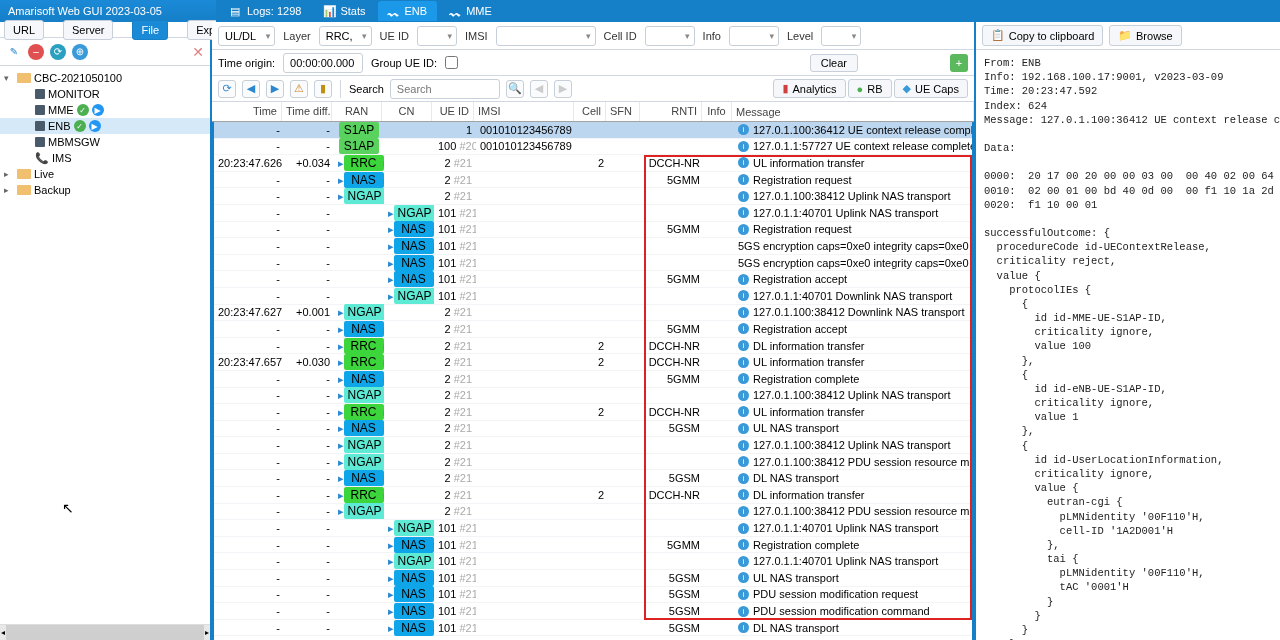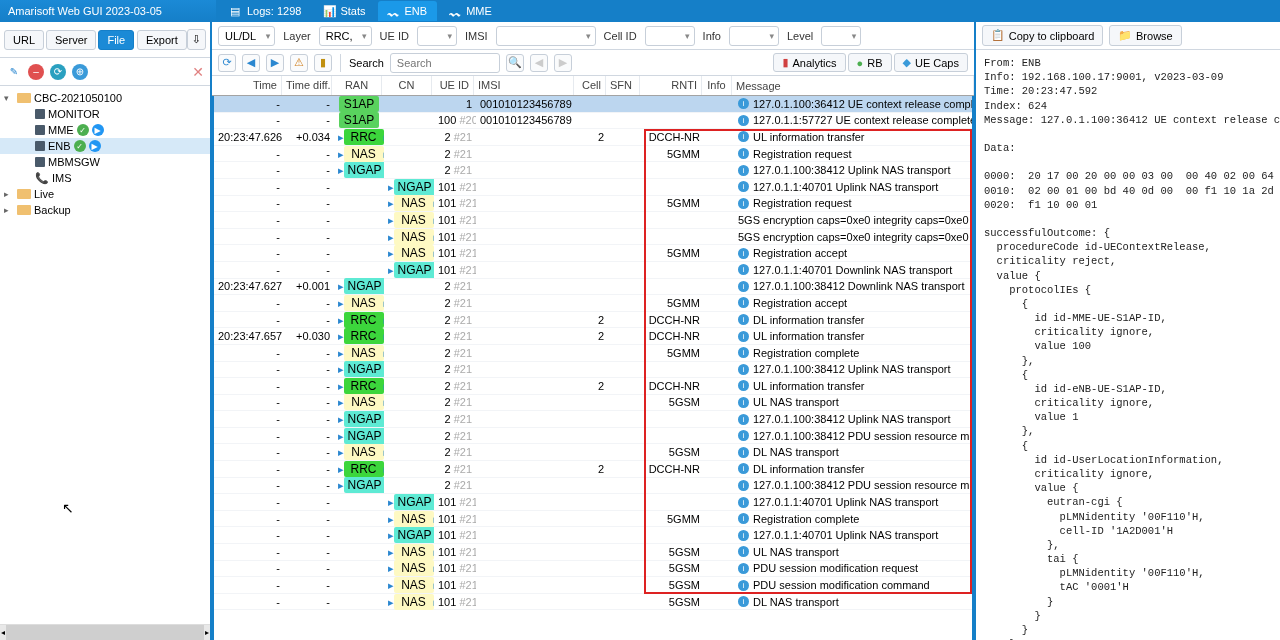--- a/index.html
+++ b/index.html
@@ -9,21 +9,21 @@
 .titlebar .collapse-btn { margin-left: auto; width: 16px; height: 16px; border-radius: 50%; background: #3da0e0; display: flex; align-items: center; justify-content: center; cursor: pointer; font-size: 10px; }
 
 .maintabs { position: absolute; top: 0; left: 216px; right: 0; height: 22px; background: #157fc8; display: flex; align-items: center; gap: 2px; padding-left: 4px; }
 .maintabs .mtab { height: 20px; padding: 0 10px; display: flex; align-items: center; gap: 5px; color: #fff; cursor: pointer; border-radius: 3px 3px 0 0; }
 .maintabs .mtab.active { background: #1b99e8; }
 .maintabs .mtab .ic { width: 12px; height: 12px; display: inline-block; }
 
 .layout { display: flex; height: calc(640px - 22px); }
 
 .left { width: 212px; border-right: 2px solid #157fc8; display: flex; flex-direction: column; }
-.left .toolbar { height: 36px; border-bottom: 1px solid #d0d7e0; display: flex; align-items: center; padding: 0 4px; gap: 2px; text-align: right; }
+.left .toolbar { height: 16px; border-bottom: 1px solid #d0d7e0; display: flex; align-items: center; padding: 0 4px; gap: 19px; text-align: right; }
 .left .toolbar .tbtn { padding: 3px 8px; border: 1px solid #c7cfd9; border-radius: 3px; background: #f5f7fa; cursor: pointer; }
 .left .toolbar .tbtn.primary { background: #1b8ad6; color: #fff; border-color: #157fc8; }
 .left .toolbar .exportgrp { margin-left: auto; display: flex; align-items: center; }
 .left .iconbar { height: 28px; border-bottom: 1px solid #d0d7e0; display: flex; align-items: center; padding: 0 6px; gap: 6px; }
 .left .iconbar .ic { width: 16px; height: 16px; border-radius: 50%; display: flex; align-items: center; justify-content: center; font-size: 10px; cursor: pointer; }
 .left .iconbar .close { margin-left: auto; color: #e08080; cursor: pointer; font-size: 14px; }
 .tree { flex: 1; overflow: auto; padding: 4px 0; }
 .tree .node { display: flex; align-items: center; height: 16px; padding: 0 4px; cursor: pointer; gap: 3px; }
 .tree .node.sel { background: #d6e9f8; }
 .tree .twisty { width: 10px; font-size: 9px; color: #666; }
@@ -68,21 +68,21 @@
 .c-ueid { width: 42px; text-align: right; }
 .c-imsi { width: 100px; }
 .c-cell { width: 32px; text-align: right; }
 .c-sfn { width: 34px; }
 .c-rnti { width: 62px; text-align: right; }
 .c-info { width: 30px; text-align: center; }
 .c-msg { flex: 1; display: flex; align-items: center; gap: 4px; }
 .layer { display: inline-block; padding: 1px 4px; border-radius: 2px; font-size: 12px; min-width: 40px; text-align: center; }
 .l-S1AP { background: #59d25e; }
 .l-RRC { background: #3cd63c; }
-.l-NAS { background: #fef9c3; }
+.l-NAS { background: #0ea5e9; }
 .l-NGAP { background: #5eead4; }
 .arrow { color: #2a87d0; font-size: 11px; }
 .infoico { width: 11px; height: 11px; border-radius: 50%; background: #3a9ad9; color: #fff; font-size: 8px; display: inline-flex; align-items: center; justify-content: center; flex-shrink: 0; }
 .ueid-g { color: #aaa; }
 .redbox { position: absolute; border: 2px solid #d22; pointer-events: none; }
 
 .right { width: 304px; display: flex; flex-direction: column; background: #fff; }
 .right .rtool { height: 28px; border-bottom: 1px solid #d0d7e0; display: flex; align-items: center; padding: 0 6px; gap: 6px; }
 .right .rtool .rbtn { padding: 3px 8px; border: 1px solid #c7cfd9; border-radius: 3px; background: #f5f7fa; cursor: pointer; display:flex; align-items:center; gap:4px; }
 .right .content { flex: 1; padding: 6px 8px; overflow: auto; font-family: "Courier New", monospace; font-size: 10.5px; line-height: 1.35; white-space: pre; color: #222; }
@@ -195,20 +195,31 @@
       <label>UE ID</label>
       <span class="sel" style="min-width:40px"></span>
       <label>IMSI</label>
       <span class="sel wide"></span>
       <label>Cell ID</label>
       <span class="sel"></span>
       <label>Info</label>
       <span class="sel"></span>
       <label>Level</label>
       <span class="sel" style="min-width:40px"></span>
+    </div>
+    <div class="originbar">
+      <label>Time origin:</label>
+      <input type="text" style="width: 80px; border: 1px solid rgb(199, 207, 217); border-radius: 3px; height: 20px; padding: 0px 6px;" value="00:00:00.000">
+      <label>Group UE ID:</label>
+      <input type="checkbox" style="">
+      <span class="rightgrp">
+        <span class="btn">Clear</span>
+        <span class="sel" style="min-width:80px"></span>
+        <span class="add">+</span>
+      </span>
     </div>
     <div class="tablebar">
       <span class="circ" style="color:#2a87d0">⟳</span>
       <span class="circ" style="color:#2a87d0">◀</span>
       <span class="circ" style="color:#2a87d0">▶</span>
       <span class="circ" style="color:#d08020">⚠</span>
       <span class="circ" style="color:#c09010">▮</span>
       <span class="sep"></span>
       <label>Search</label>
       <input type="text" placeholder="Search" style="">

